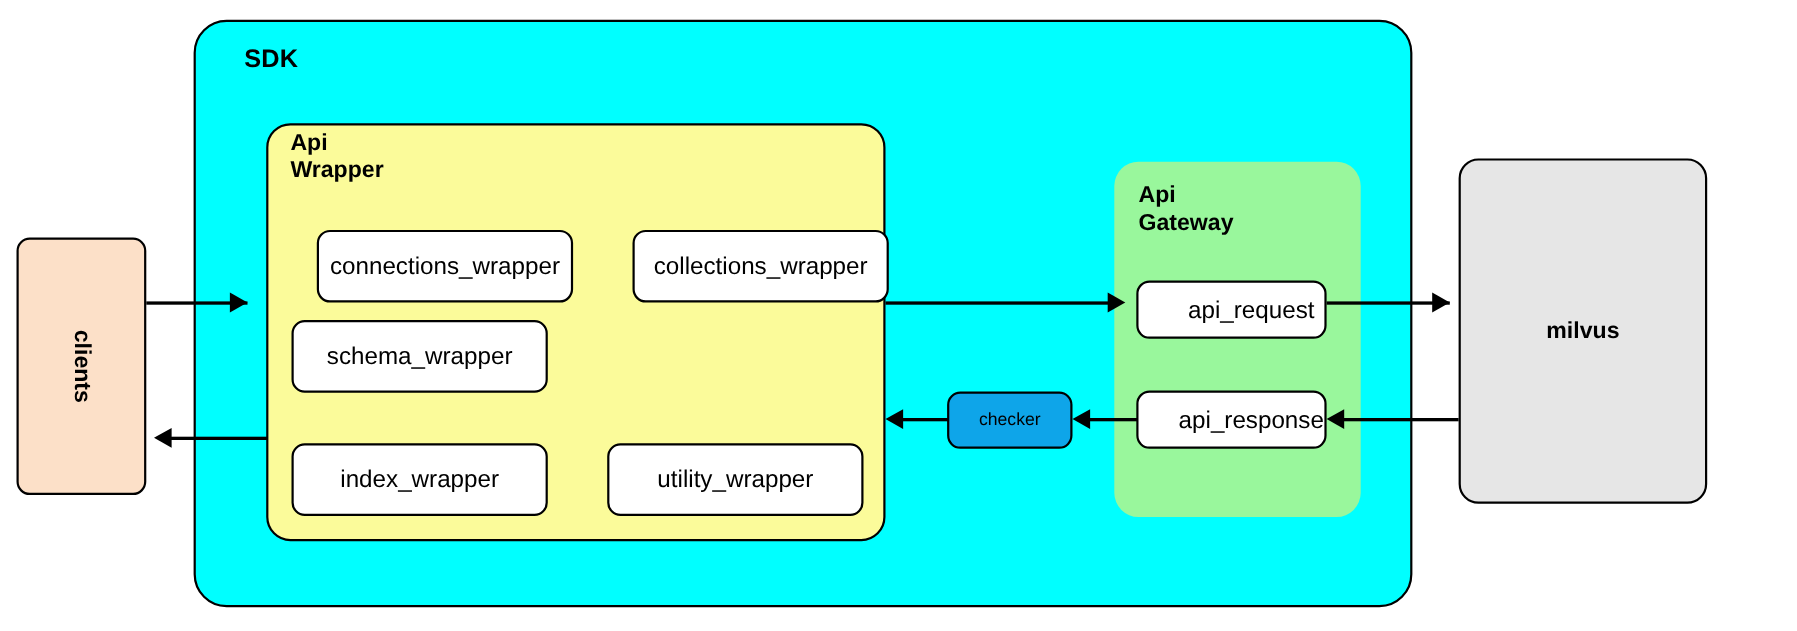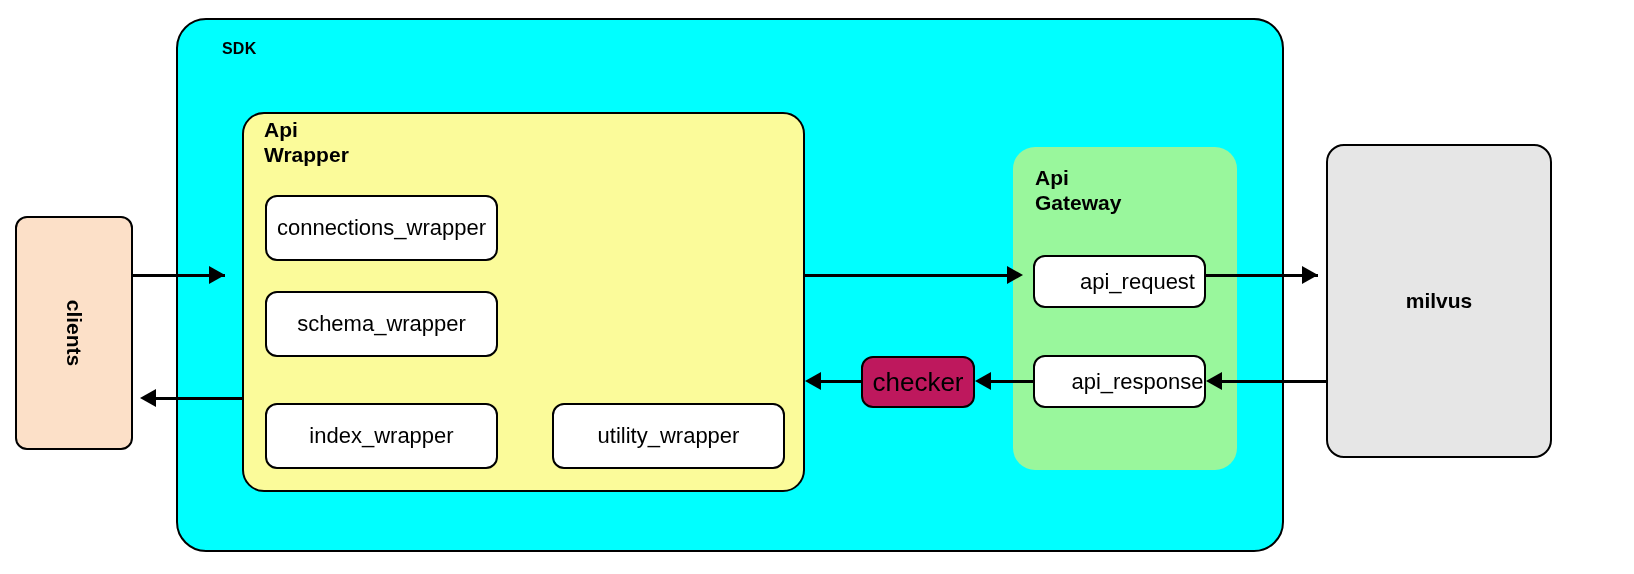--- a/index.html
+++ b/index.html
@@ -37,21 +37,21 @@
     width: 1108px;
     height: 534px;
     background: #00ffff;
     border: 2px solid #000000;
     border-radius: 30px;
   }
   .sdk-label {
     position: absolute;
     left: 222px;
     top: 40px;
-    font-size: 16px;
+    font-size: 23px;
     font-weight: bold;
     letter-spacing: 0.2px;
     line-height: 1.15;
     color: #000000;
     white-space: pre-line;
   }
 
   
   .apiwrapper-container {
     left: 242px;
@@ -100,39 +100,39 @@
     border: 2px solid #000000;
     border-radius: 12px;
     font-size: 22px;
     font-weight: normal;
     text-align: center;
   }
 
   
   .w-c1 { left: 265px; width: 233px; }
   .w-c2 { left: 552px; width: 233px; }
-  .w-r1 { top: 195px; height: 66px; }
+  .w-r1 { top: 209px; height: 66px; margin-left: 23px; }
   .w-r2 { top: 291px; height: 66px; }
   .w-r3 { top: 403px; height: 66px; }
 
   
   .g-leaf { left: 1033px; width: 173px; height: 53px; padding-left: 36px; }
   .g-r1 { top: 255px; }
   .g-r2 { top: 355px; }
 
   
   .checker-box {
     left: 861px;
     top: 356px;
     width: 114px;
     height: 52px;
-    background: #be185d;
+    background: #0ea5e9;
     border: 2px solid #000000;
     border-radius: 12px;
-    font-size: 26px;
+    font-size: 16px;
   }
 
   
   .clients-box {
     left: 15px;
     top: 216px;
     width: 118px;
     height: 234px;
     background: #fce0c8;
     border: 2px solid #000000;
@@ -186,20 +186,23 @@
   <div class="box sdk-container"></div>
   <div class="sdk-label">SDK</div>
 
   <div class="box apiwrapper-container"></div>
   <div class="apiwrapper-label">Api
 Wrapper</div>
 
   <div class="box leaf w-c1 w-r1">
     <span>connections_wrapper</span>
   </div>
+  <div class="box leaf w-c2 w-r1">
+    <span>collections_wrapper</span>
+  </div>
   <div class="box leaf w-c1 w-r2">
     <span>schema_wrapper</span>
   </div>
   <div class="box leaf w-c1 w-r3">
     <span>index_wrapper</span>
   </div>
   <div class="box leaf w-c2 w-r3">
     <span>utility_wrapper</span>
   </div>
 

